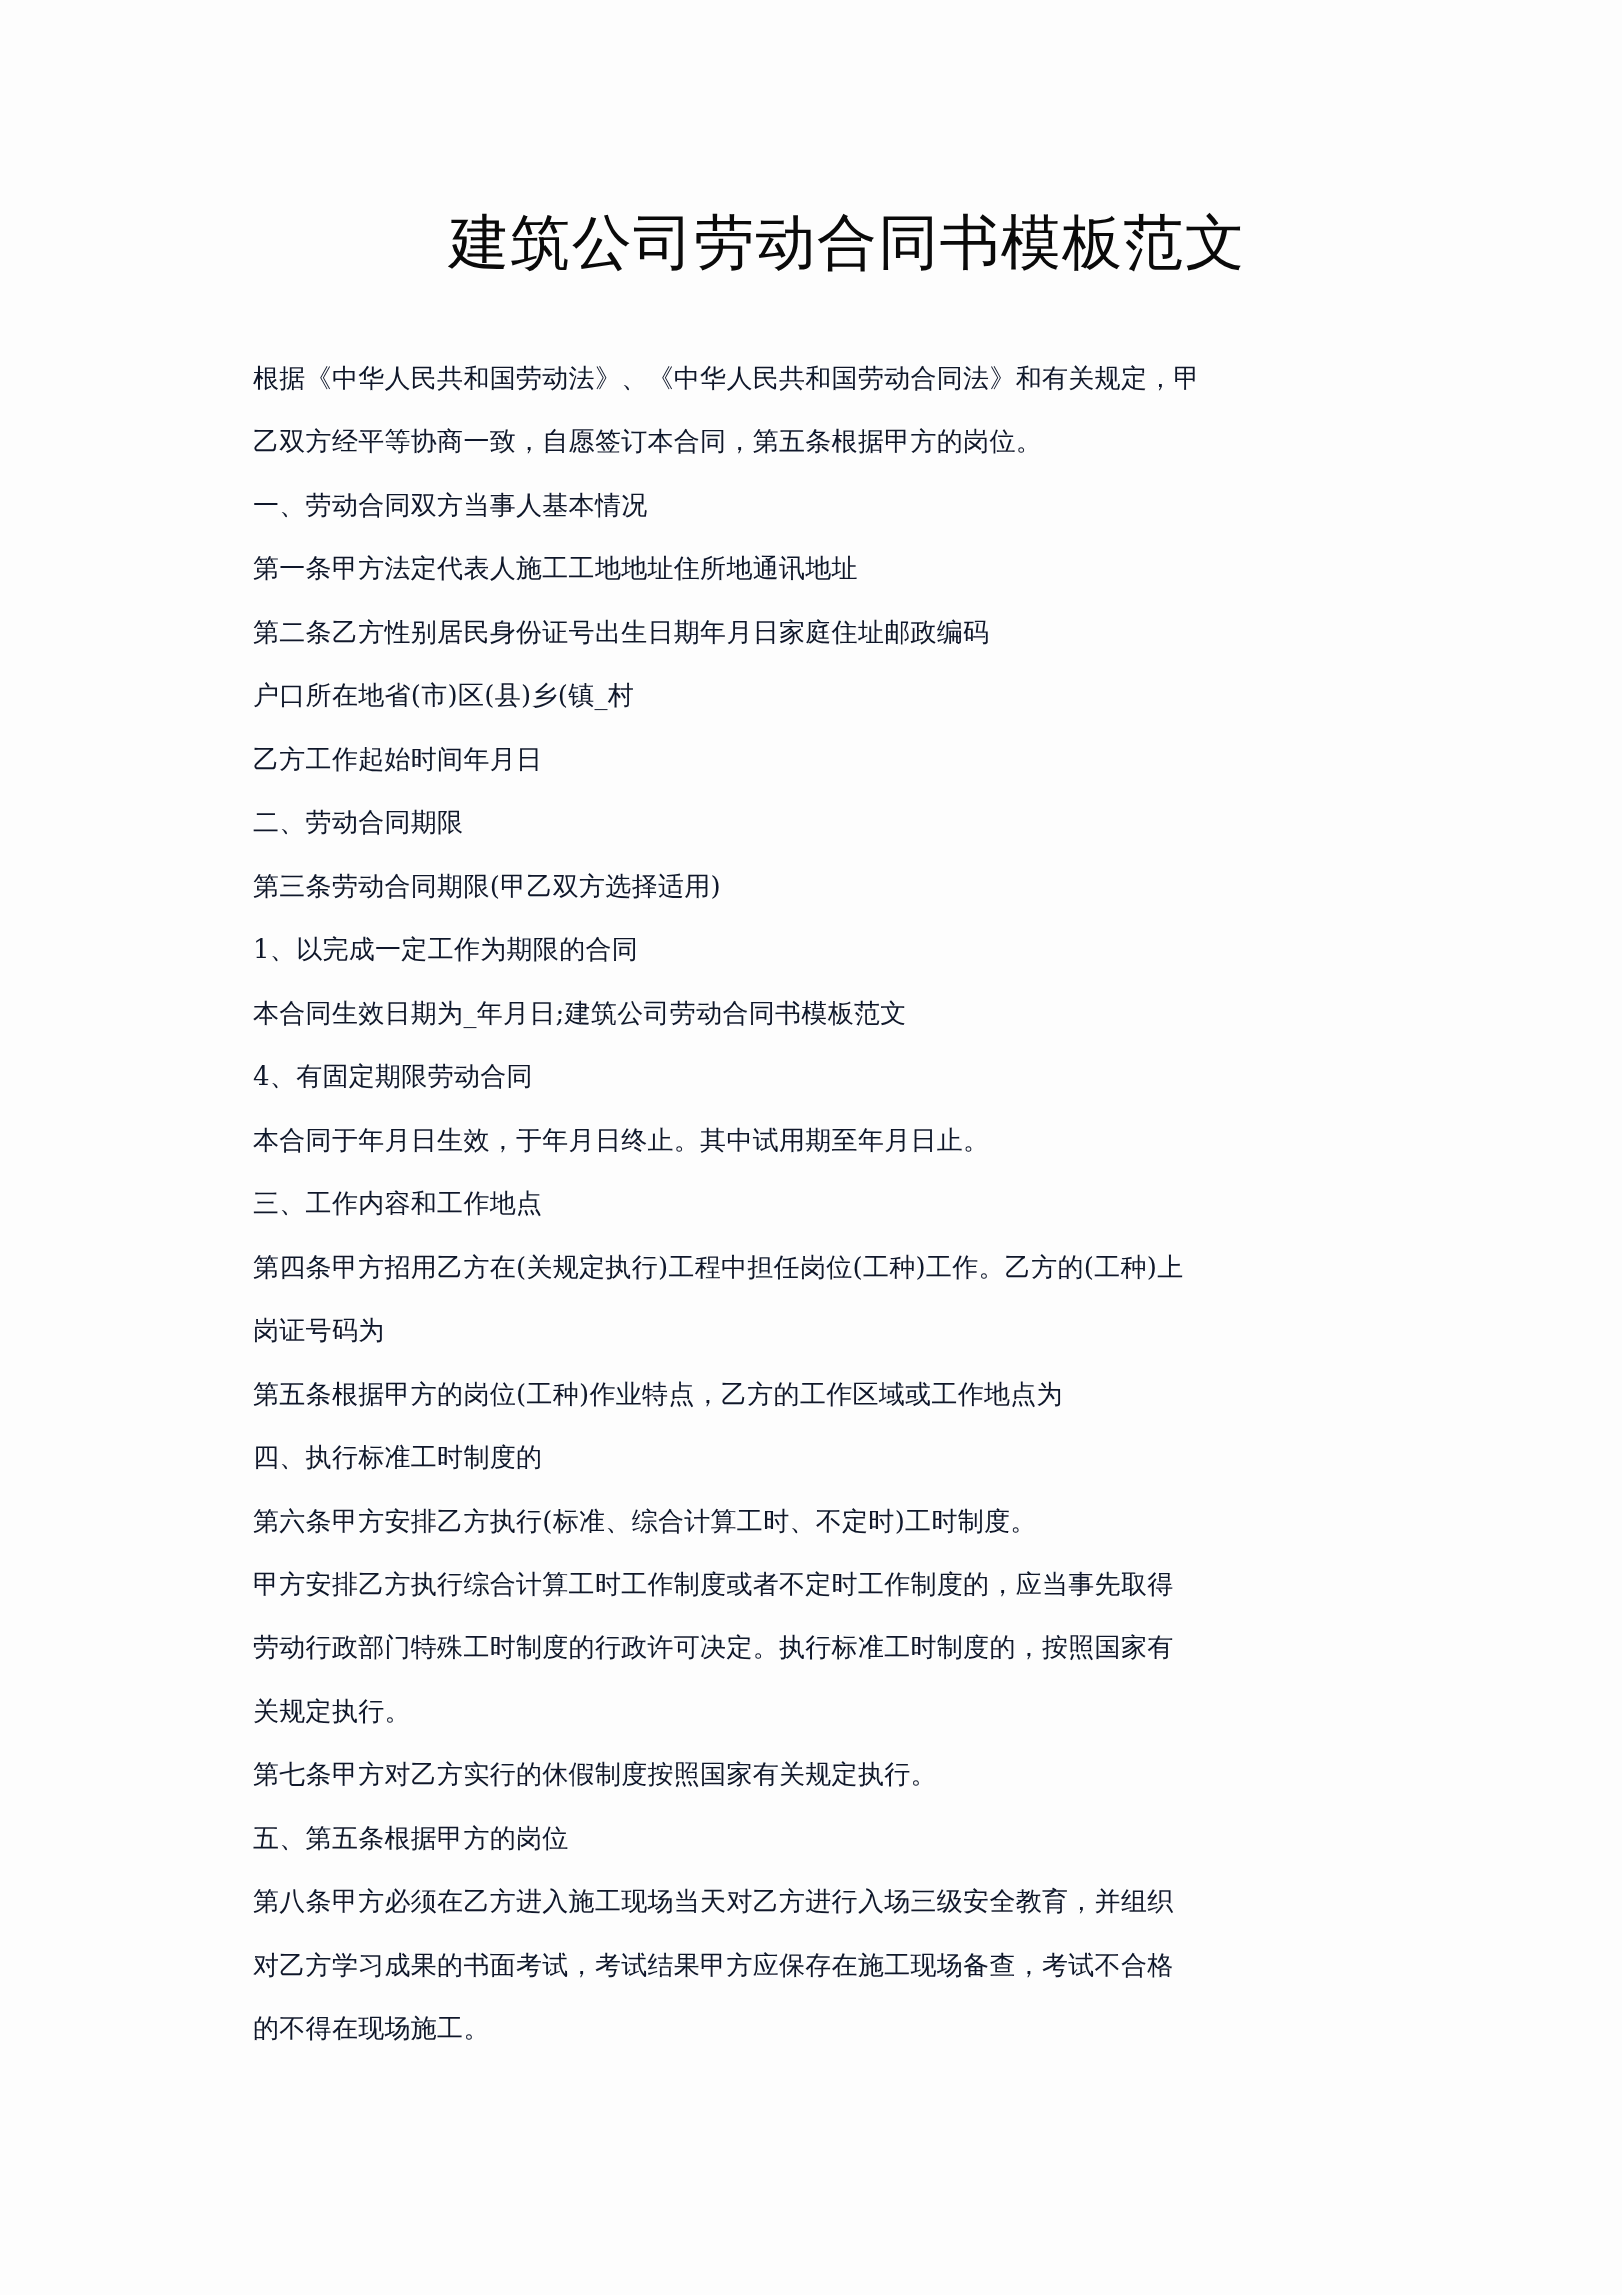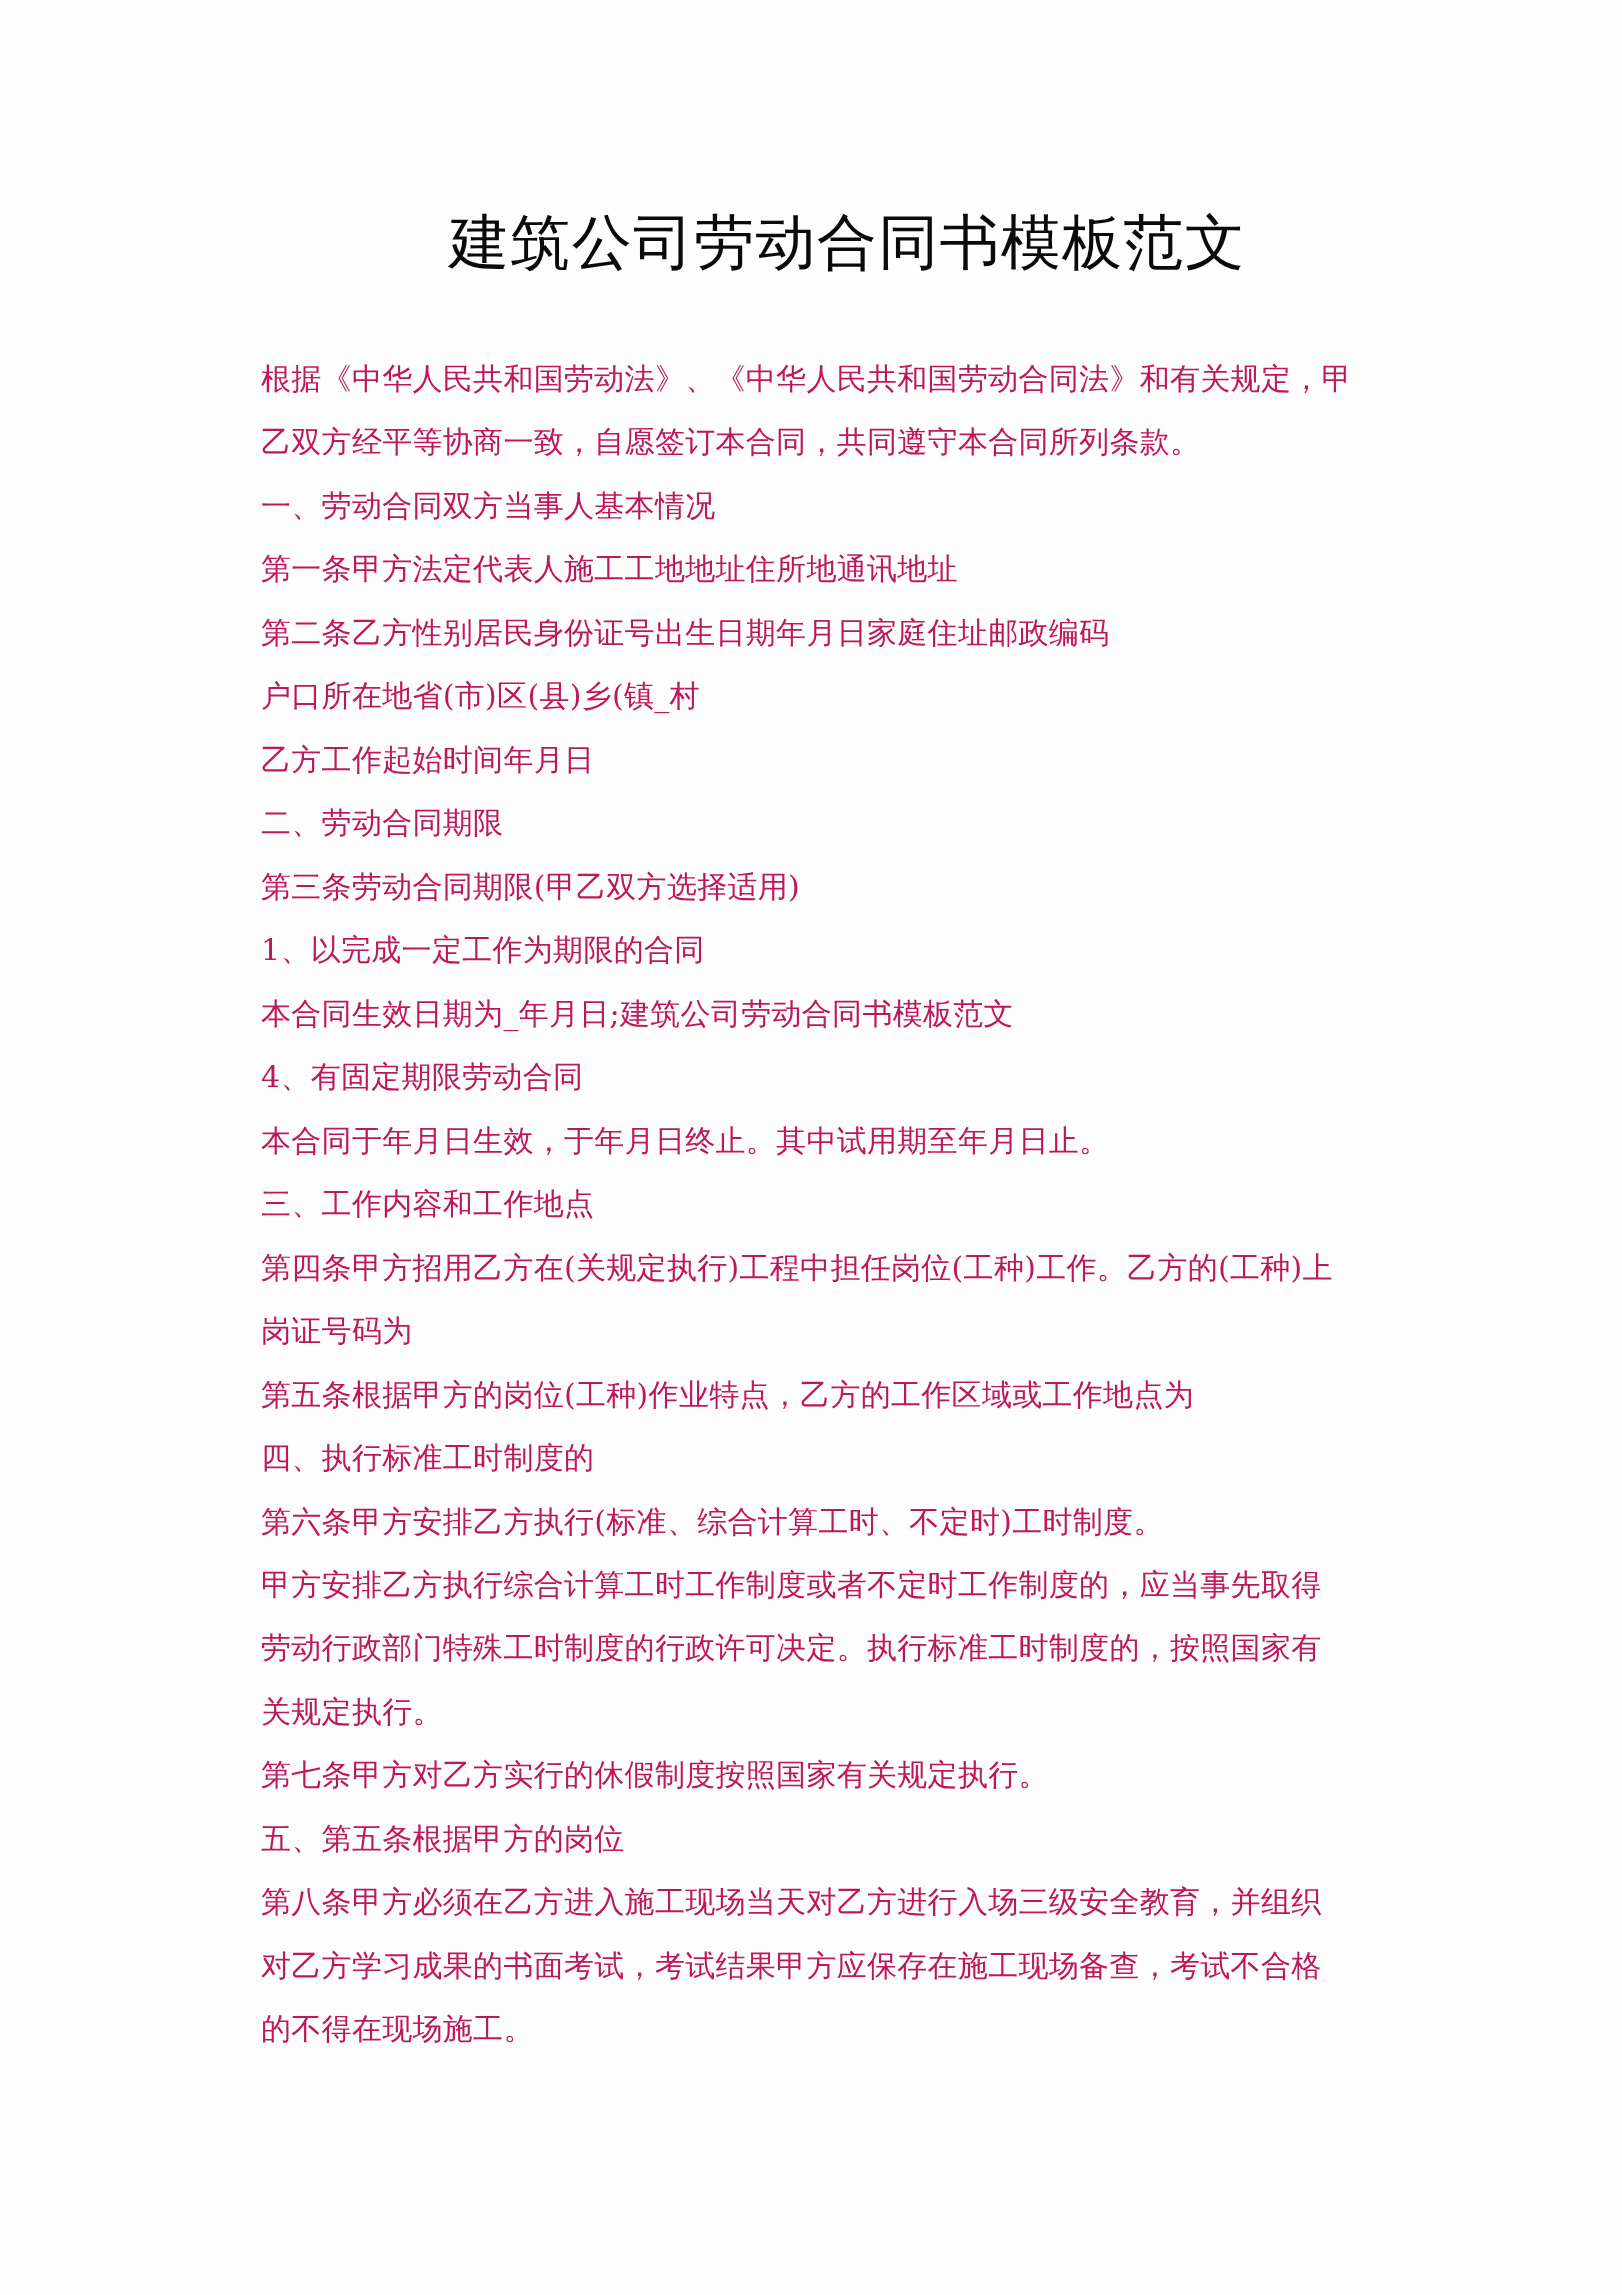--- a/index.html
+++ b/index.html
@@ -37,39 +37,39 @@
       margin-left: 24px;
     }
     .body-text {
       position: absolute;
       left: 245px;
       top: 347px;
       width: 1135px;
     }
     .line {
       position: absolute;
-      left: 16px;
+      left: 8px;
       height: 63px;
-      font-size: 30px;
+      font-size: 26px;
       line-height: 63px;
       white-space: nowrap;
       letter-spacing: 0.3px;
-      color: #be185d;
+      color: #0f172a;
     }
   </style>
 </head>
 <body>
 
 <div class="page">
 
   <div class="title">建筑公司劳动合同书模板范文</div>
 
   <div class="body-text">
     <div class="line" style="top:0px">根据《中华人民共和国劳动法》、《中华人民共和国劳动合同法》和有关规定，甲</div>
-    <div class="line" style="top:63px">乙双方经平等协商一致，自愿签订本合同，共同遵守本合同所列条款。</div>
+    <div class="line" style="top:63px">乙双方经平等协商一致，自愿签订本合同，第五条根据甲方的岗位。</div>
     <div class="line" style="top:127px">一、劳动合同双方当事人基本情况</div>
     <div class="line" style="top:190px">第一条甲方法定代表人施工工地地址住所地通讯地址</div>
     <div class="line" style="top:254px">第二条乙方性别居民身份证号出生日期年月日家庭住址邮政编码</div>
     <div class="line" style="top:317px">户口所在地省(市)区(县)乡(镇_村</div>
     <div class="line" style="top:381px">乙方工作起始时间年月日</div>
     <div class="line" style="top:444px">二、劳动合同期限</div>
     <div class="line" style="top:508px">第三条劳动合同期限(甲乙双方选择适用)</div>
     <div class="line" style="top:571px">1、以完成一定工作为期限的合同</div>
     <div class="line" style="top:635px">本合同生效日期为_年月日;建筑公司劳动合同书模板范文</div>
     <div class="line" style="top:698px">4、有固定期限劳动合同</div>

